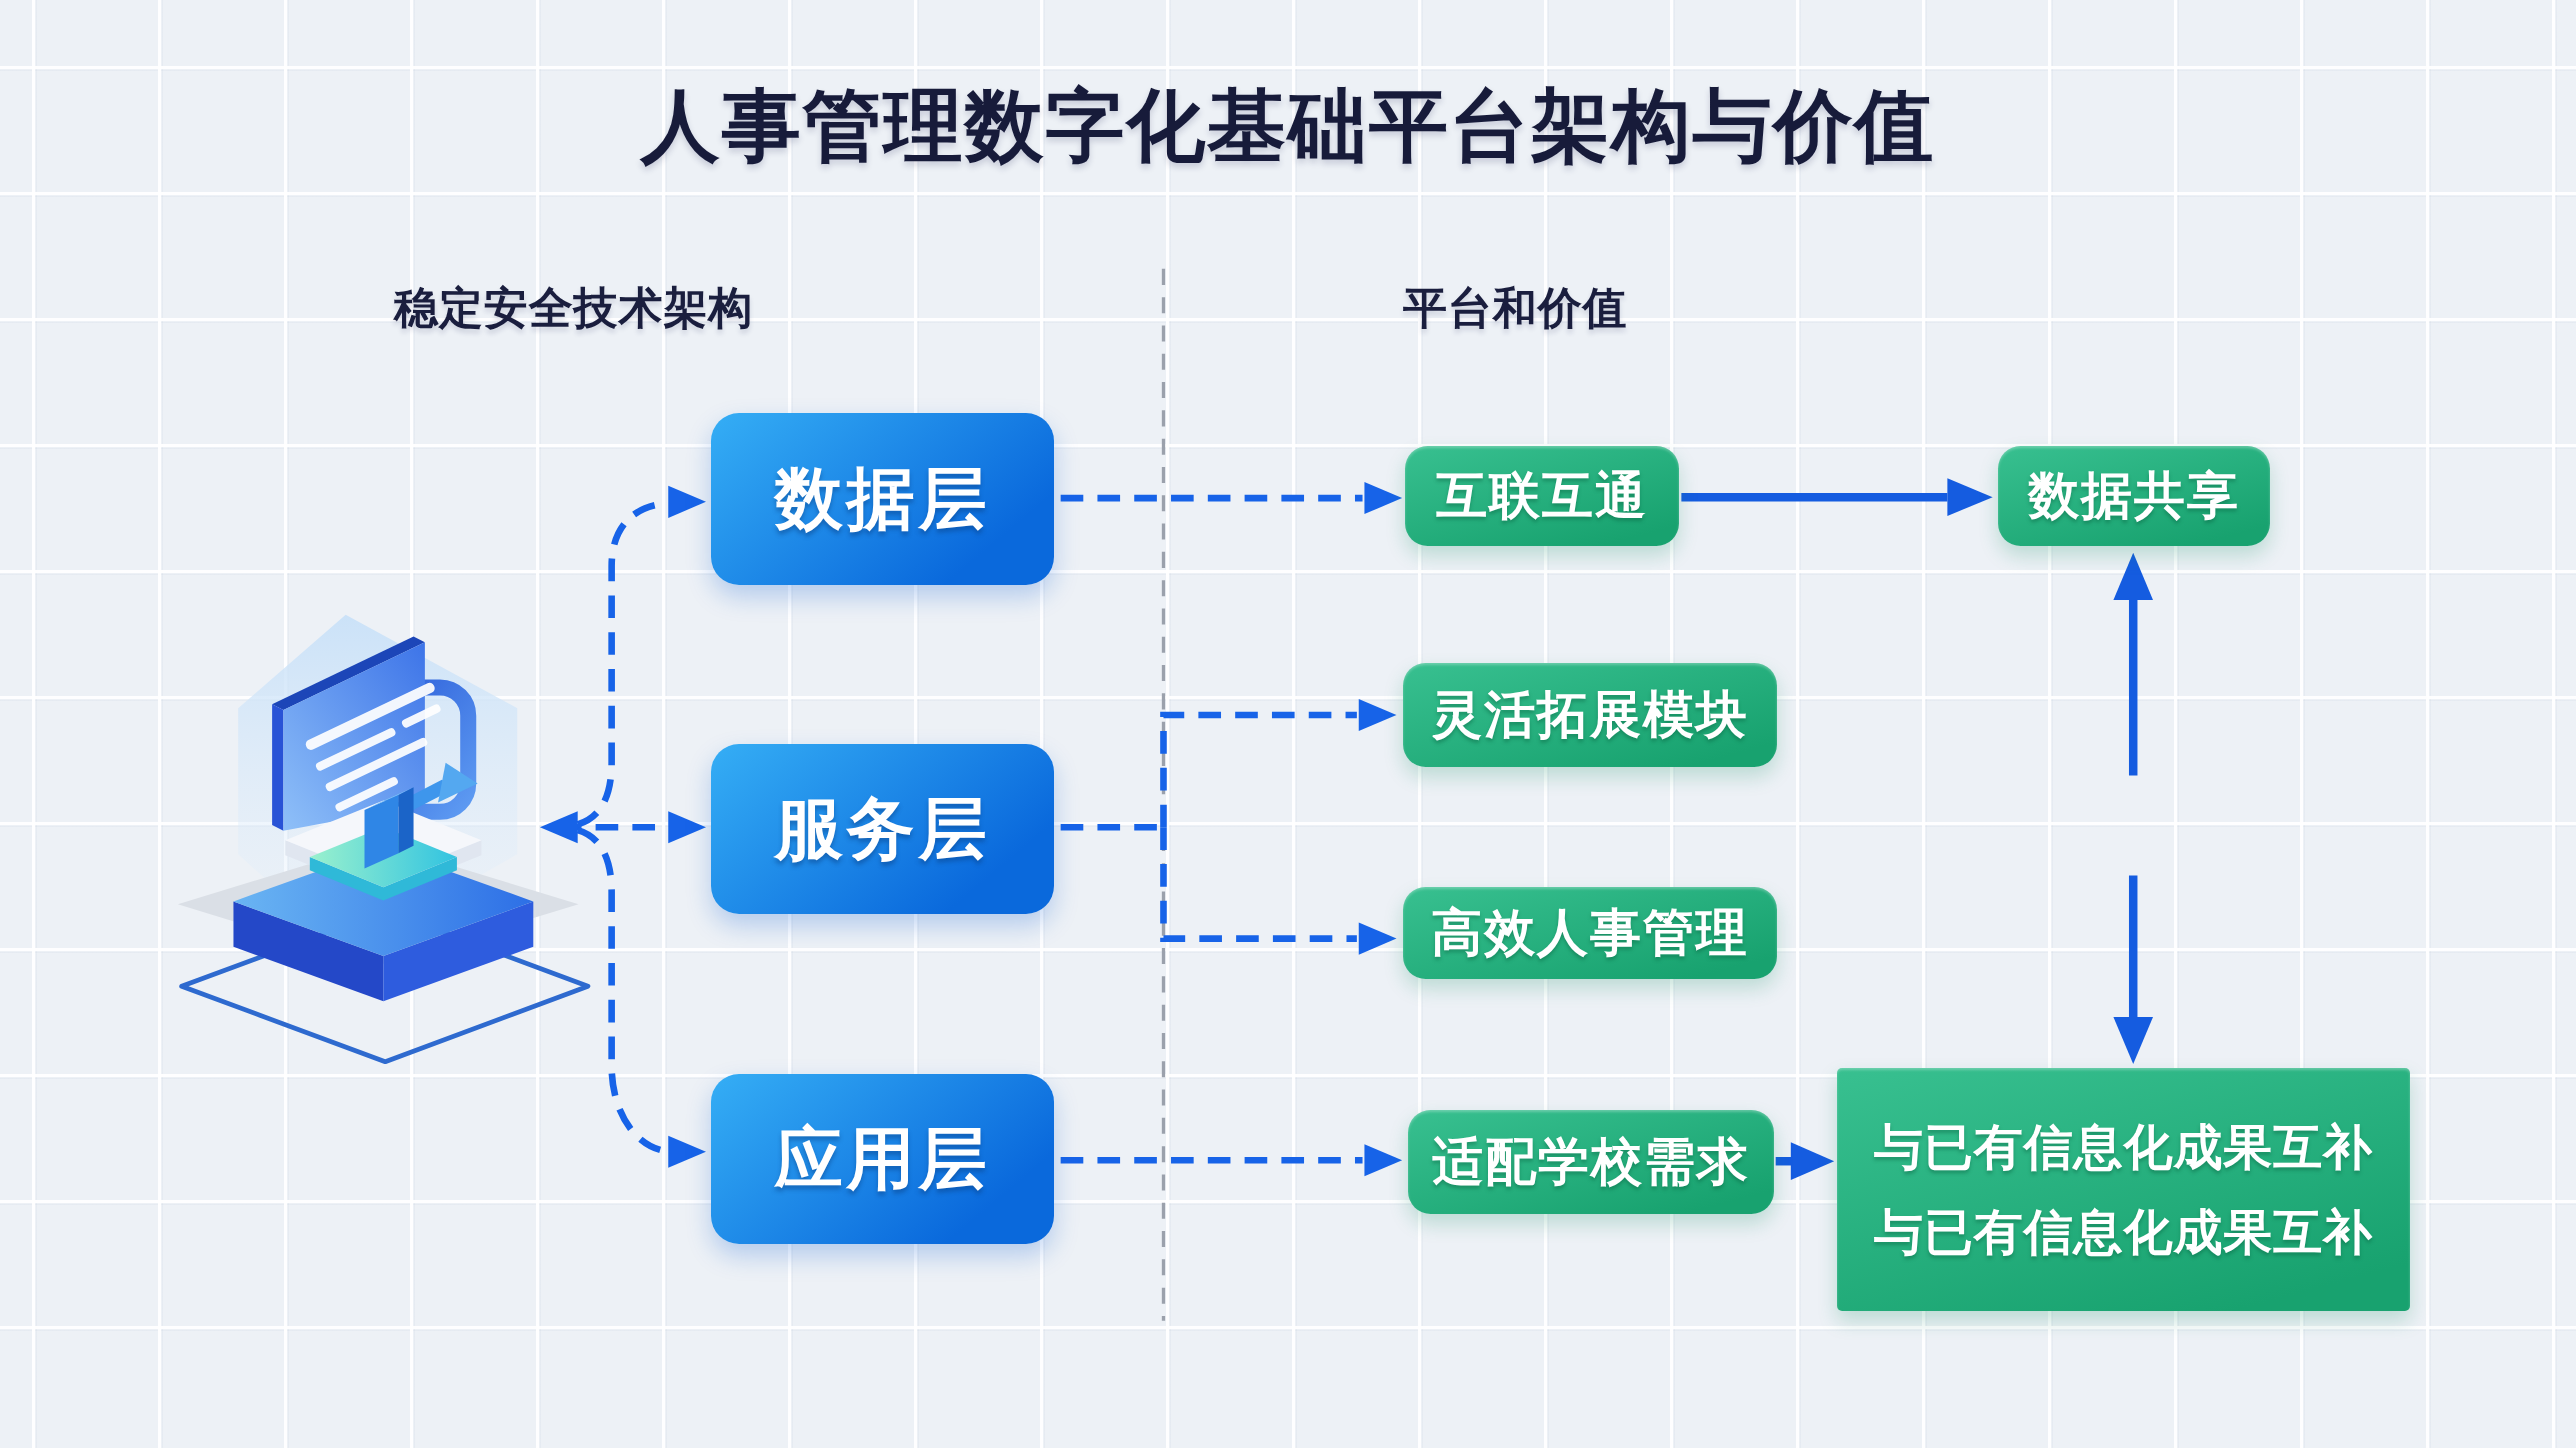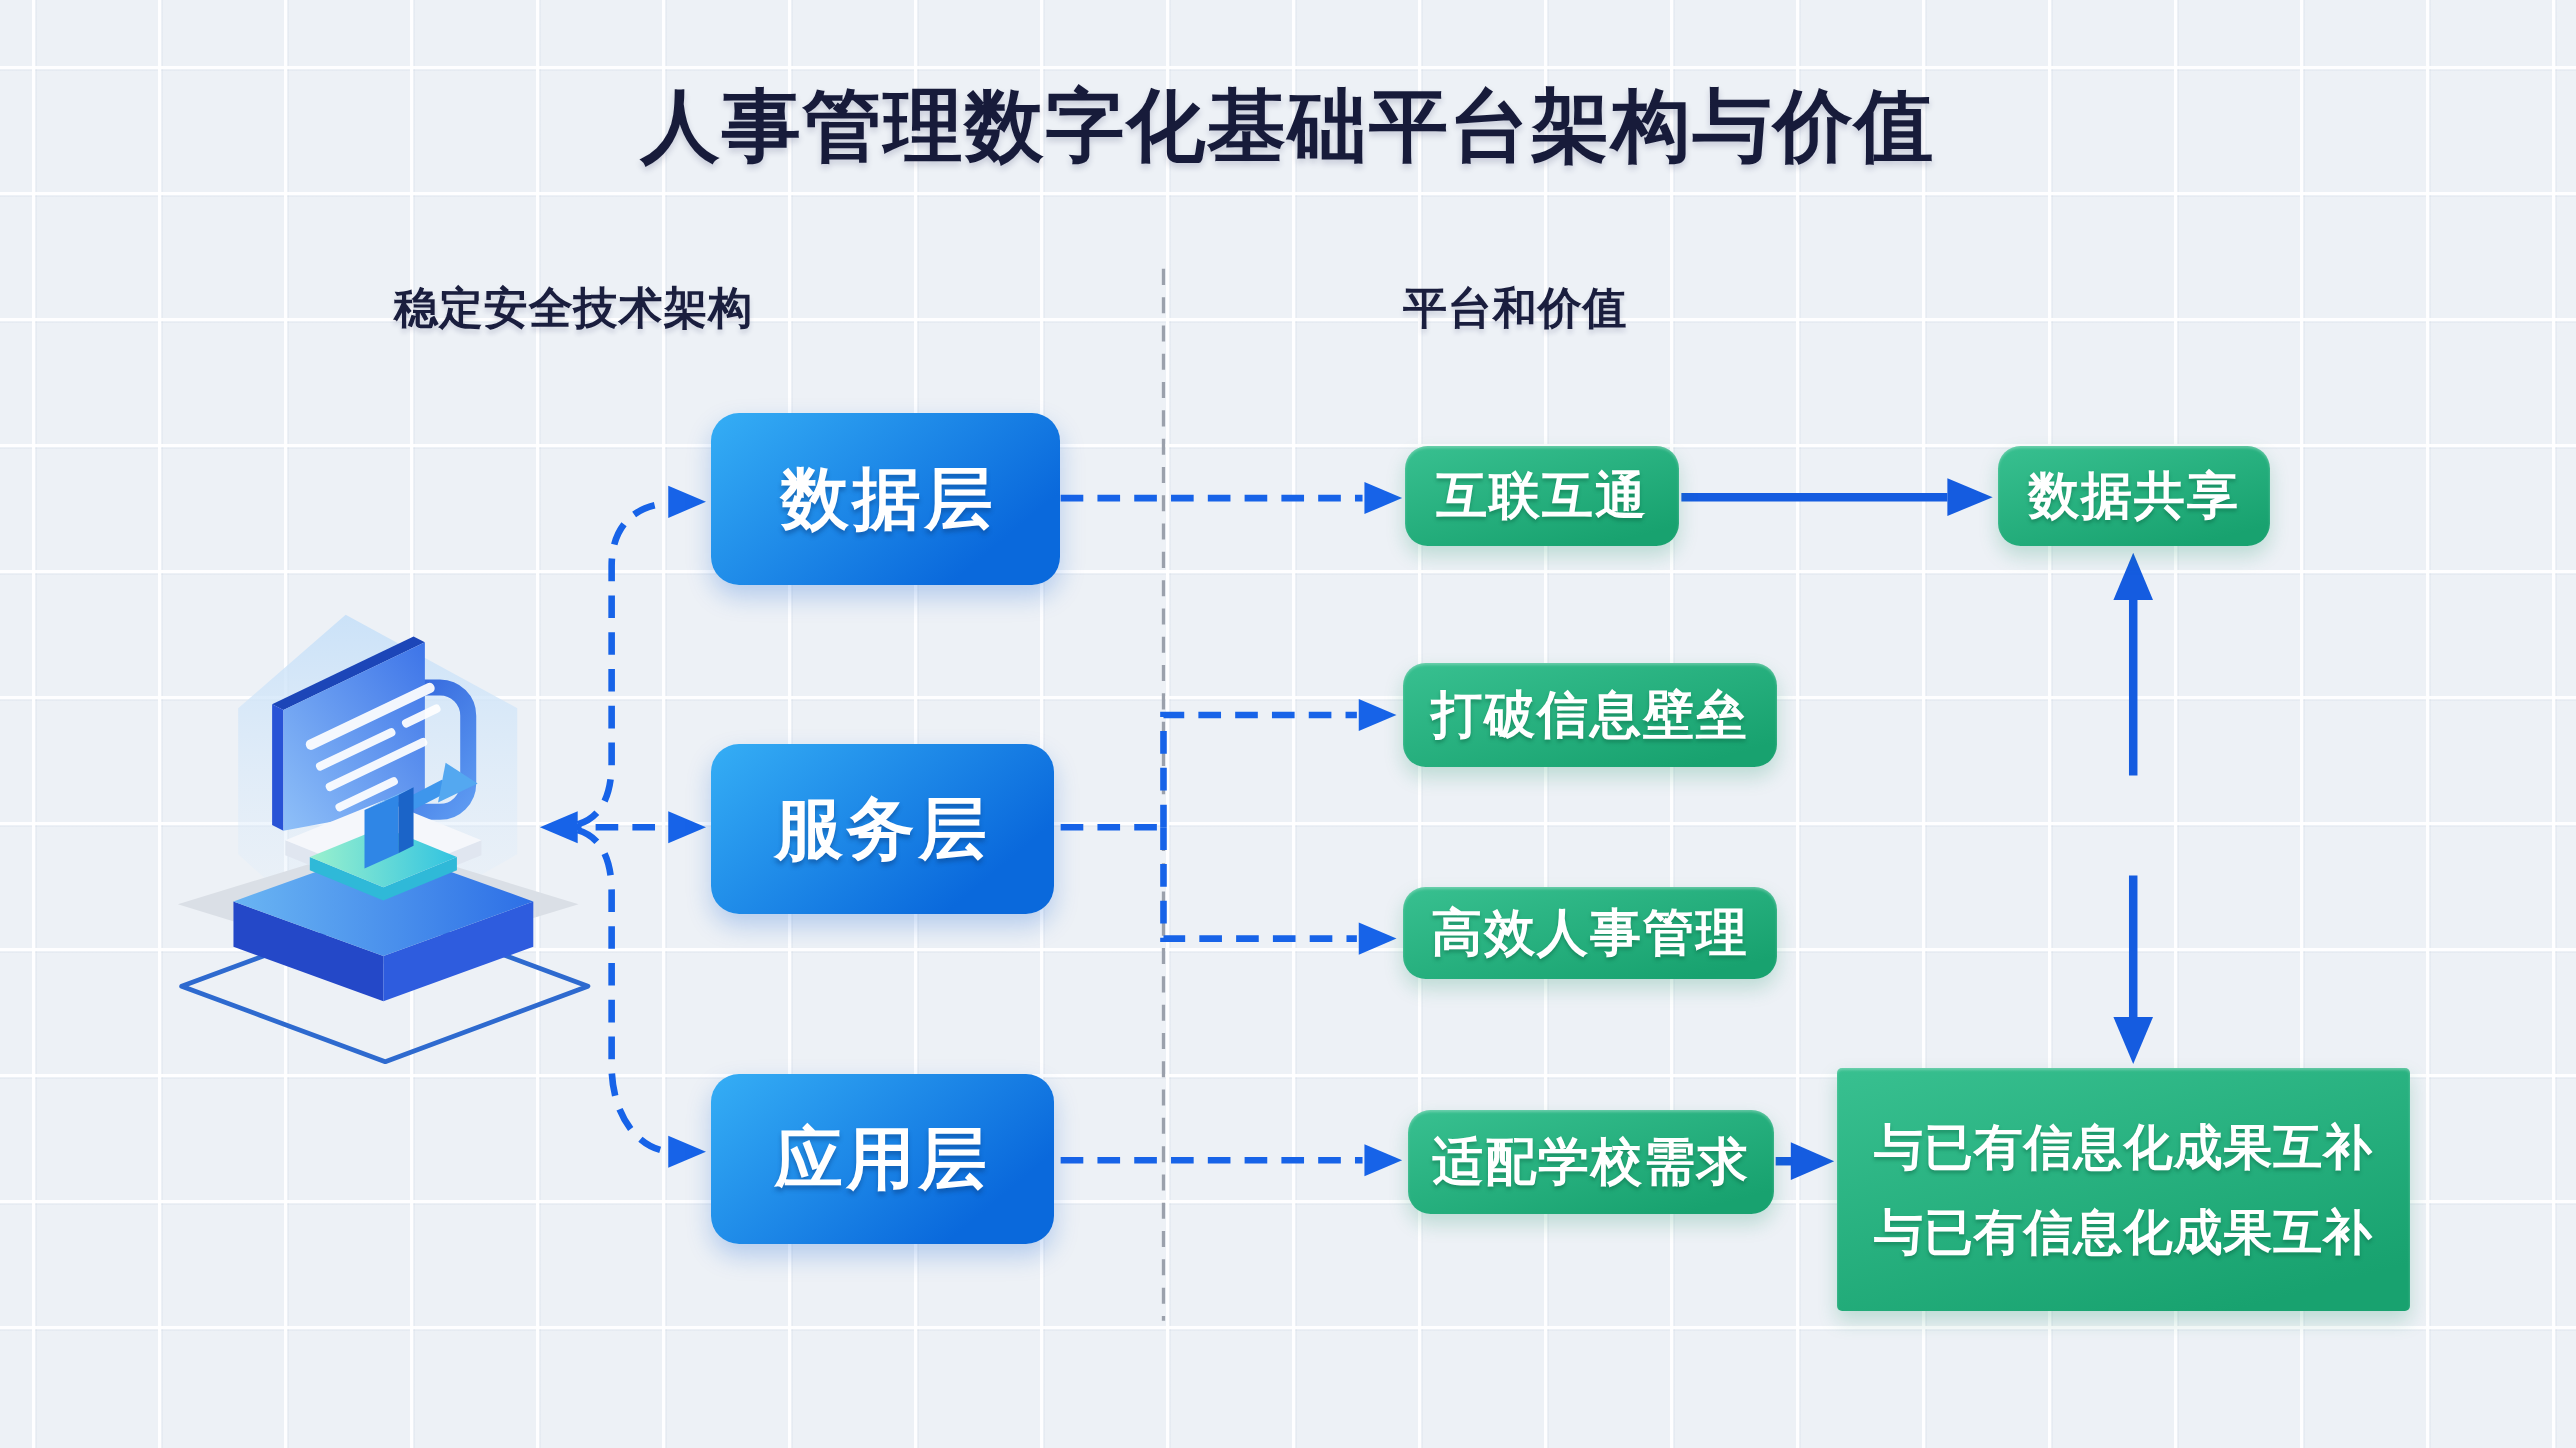--- a/index.html
+++ b/index.html
@@ -188,27 +188,27 @@
 
     <g>
       <polygon points="268,262 318,236 334,244 284,270" fill="#3E96EC"></polygon>
       <polygon points="322,218 356,240 314,260" fill="#54A8F0"></polygon>
       <polygon points="236,268 272,252 288,244 252,260" fill="#7CC2F6"></polygon>
       <polygon points="236,330 272,314 272,252 236,268" fill="#2F86E6"></polygon>
       <polygon points="272,314 288,306 288,244 272,252" fill="#1B64C8"></polygon>
     </g>
   </svg>
 
-  <div class="layer-box" style="top:413px;padding-left:6px;">数据层</div>
+  <div class="layer-box" style="top:413px;">数据层</div>
   <div class="layer-box" style="top:744px;height:170px;">服务层</div>
   <div class="layer-box" style="top:1074px;height:170px;">应用层</div>
 
   <div class="value-box" style="left:1405px;top:446px;width:274px;height:100px;">互联互通</div>
   <div class="value-box" style="left:1998px;top:446px;width:272px;height:100px;">数据共享</div>
-  <div class="value-box" style="left:1403px;top:663px;width:374px;height:104px;">打破信息壁垒</div>
+  <div class="value-box" style="left:1403px;top:663px;width:374px;height:104px;">灵活拓展模块</div>
   <div class="value-box" style="left:1403px;top:887px;width:374px;height:92px;">高效人事管理</div>
   <div class="value-box" style="left:1408px;top:1110px;width:366px;height:104px;">适配学校需求</div>
 
   <div class="value-box big" style="left:1837px;top:1068px;width:573px;height:243px;">
     <div>与已有信息化成果互补</div>
     <div>与已有信息化成果互补</div>
   </div>
 
 </div>
 

